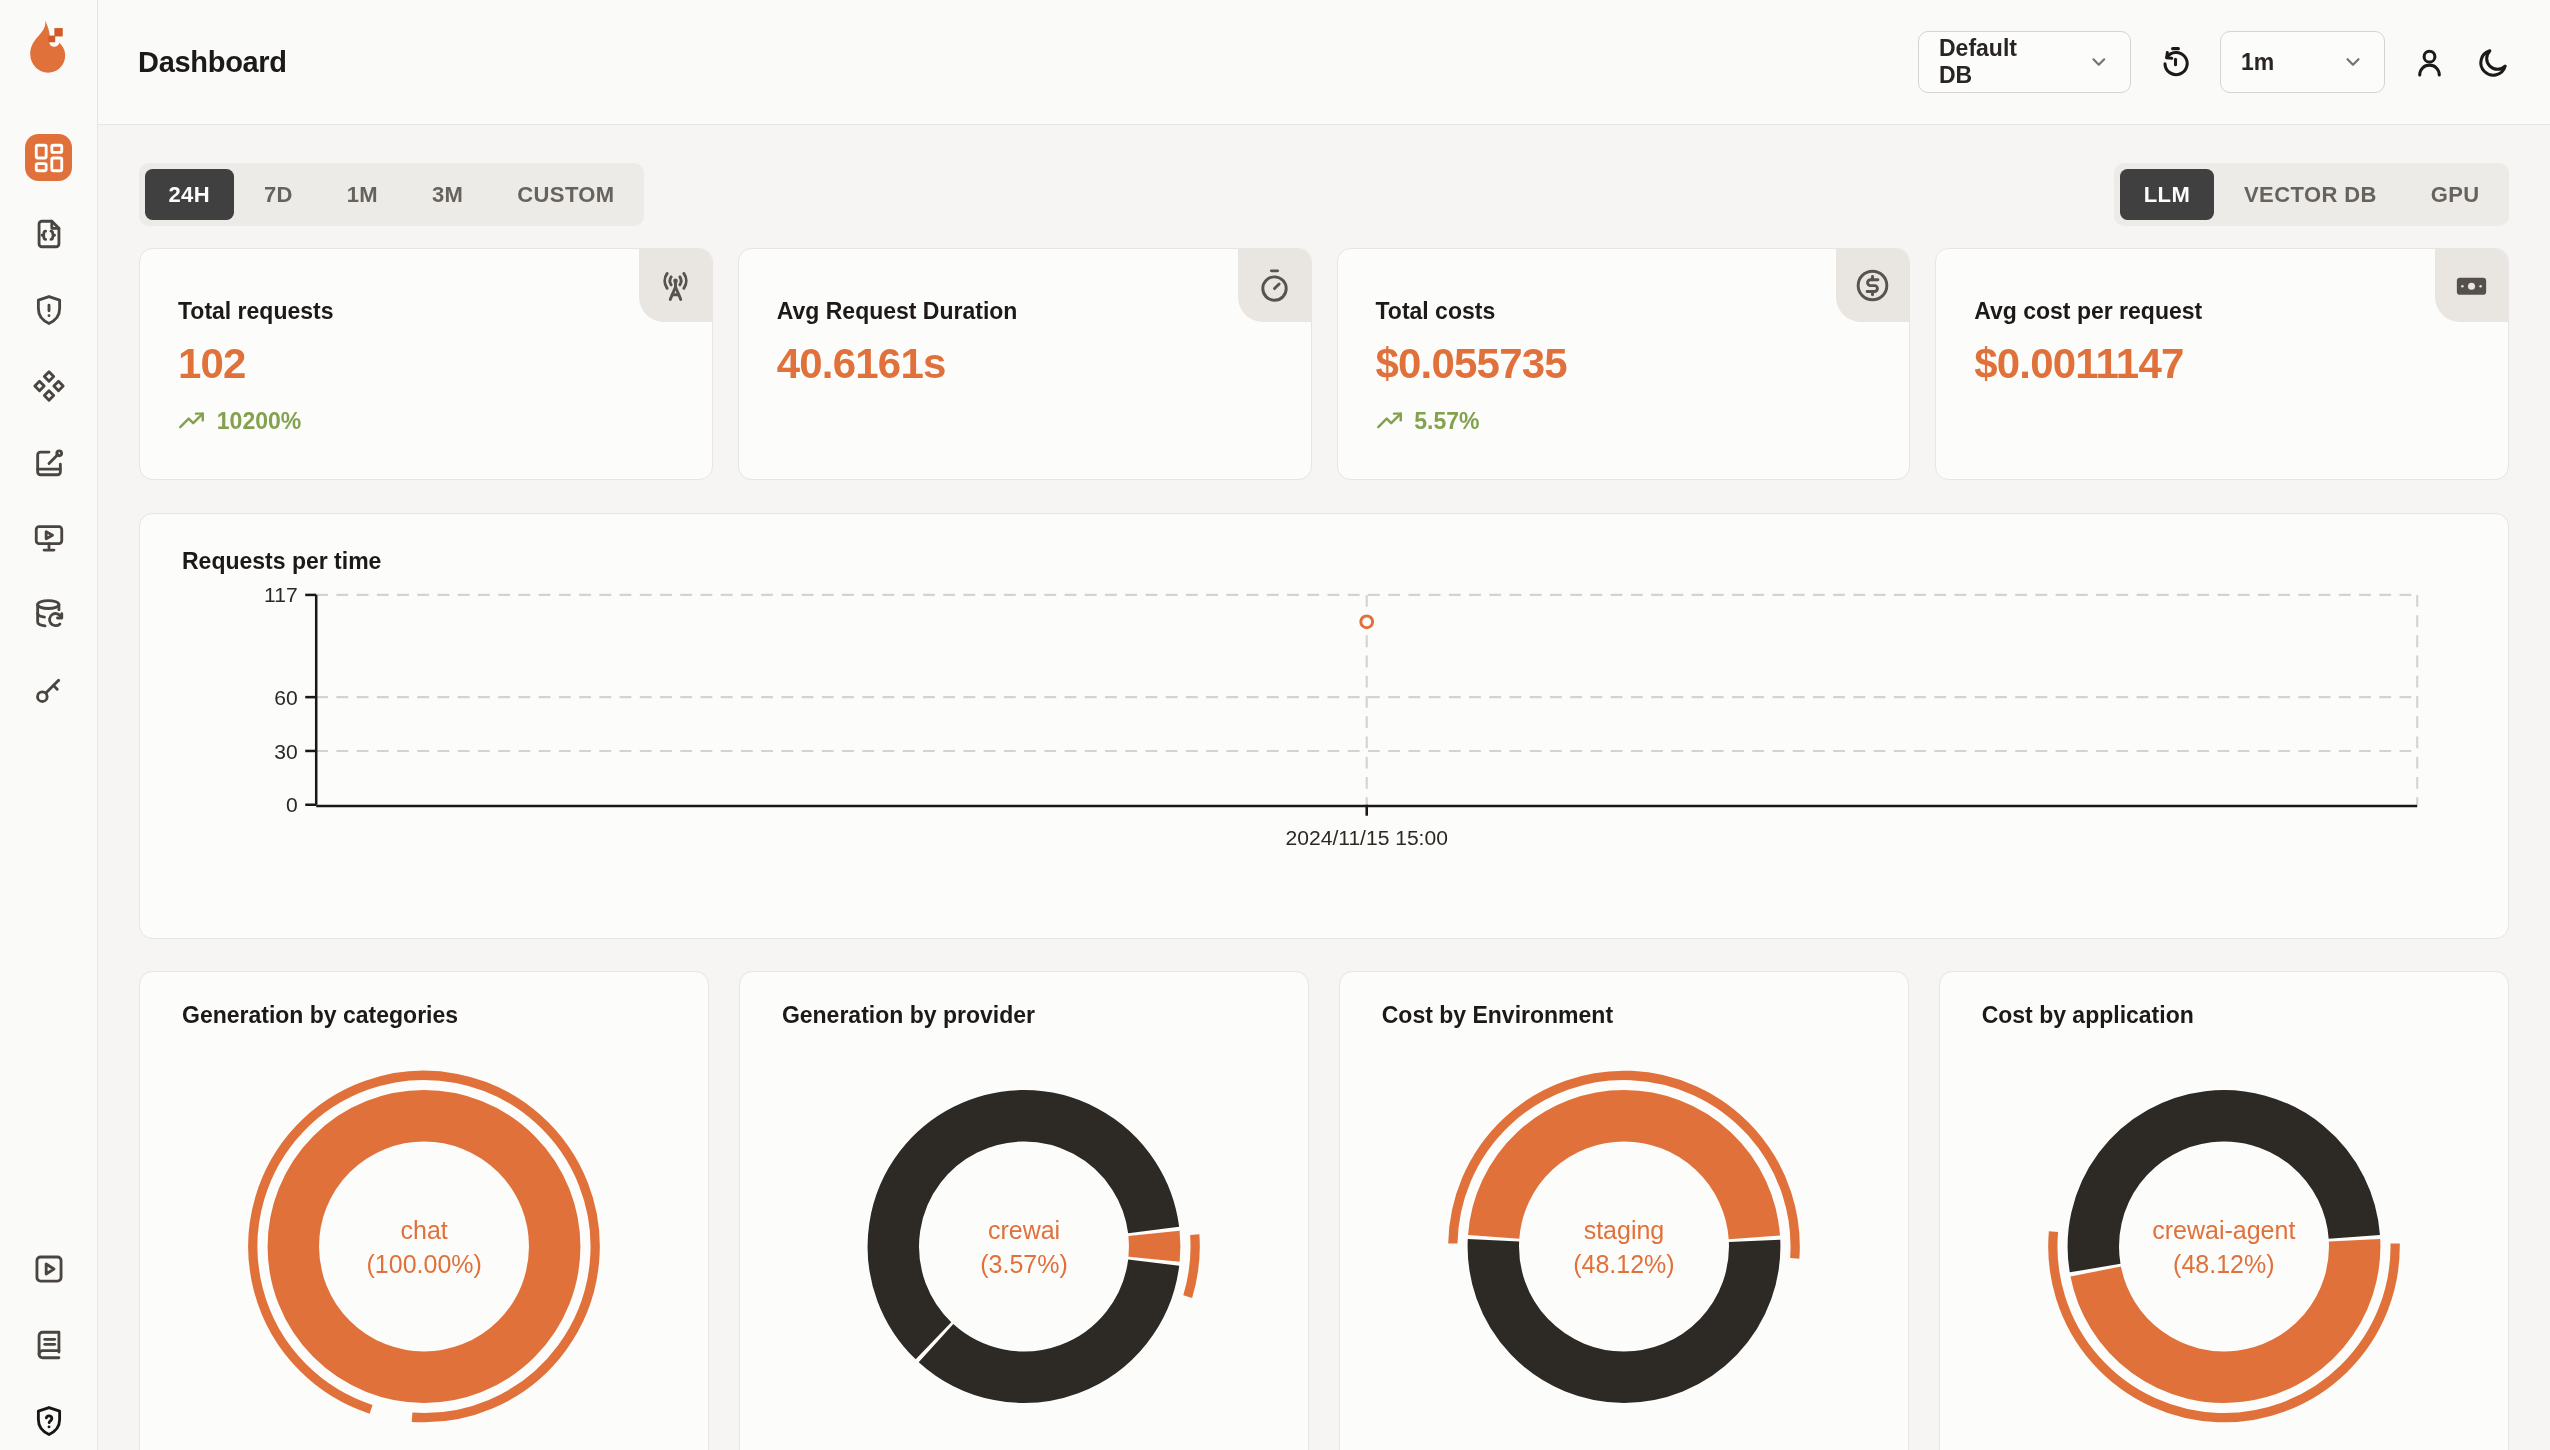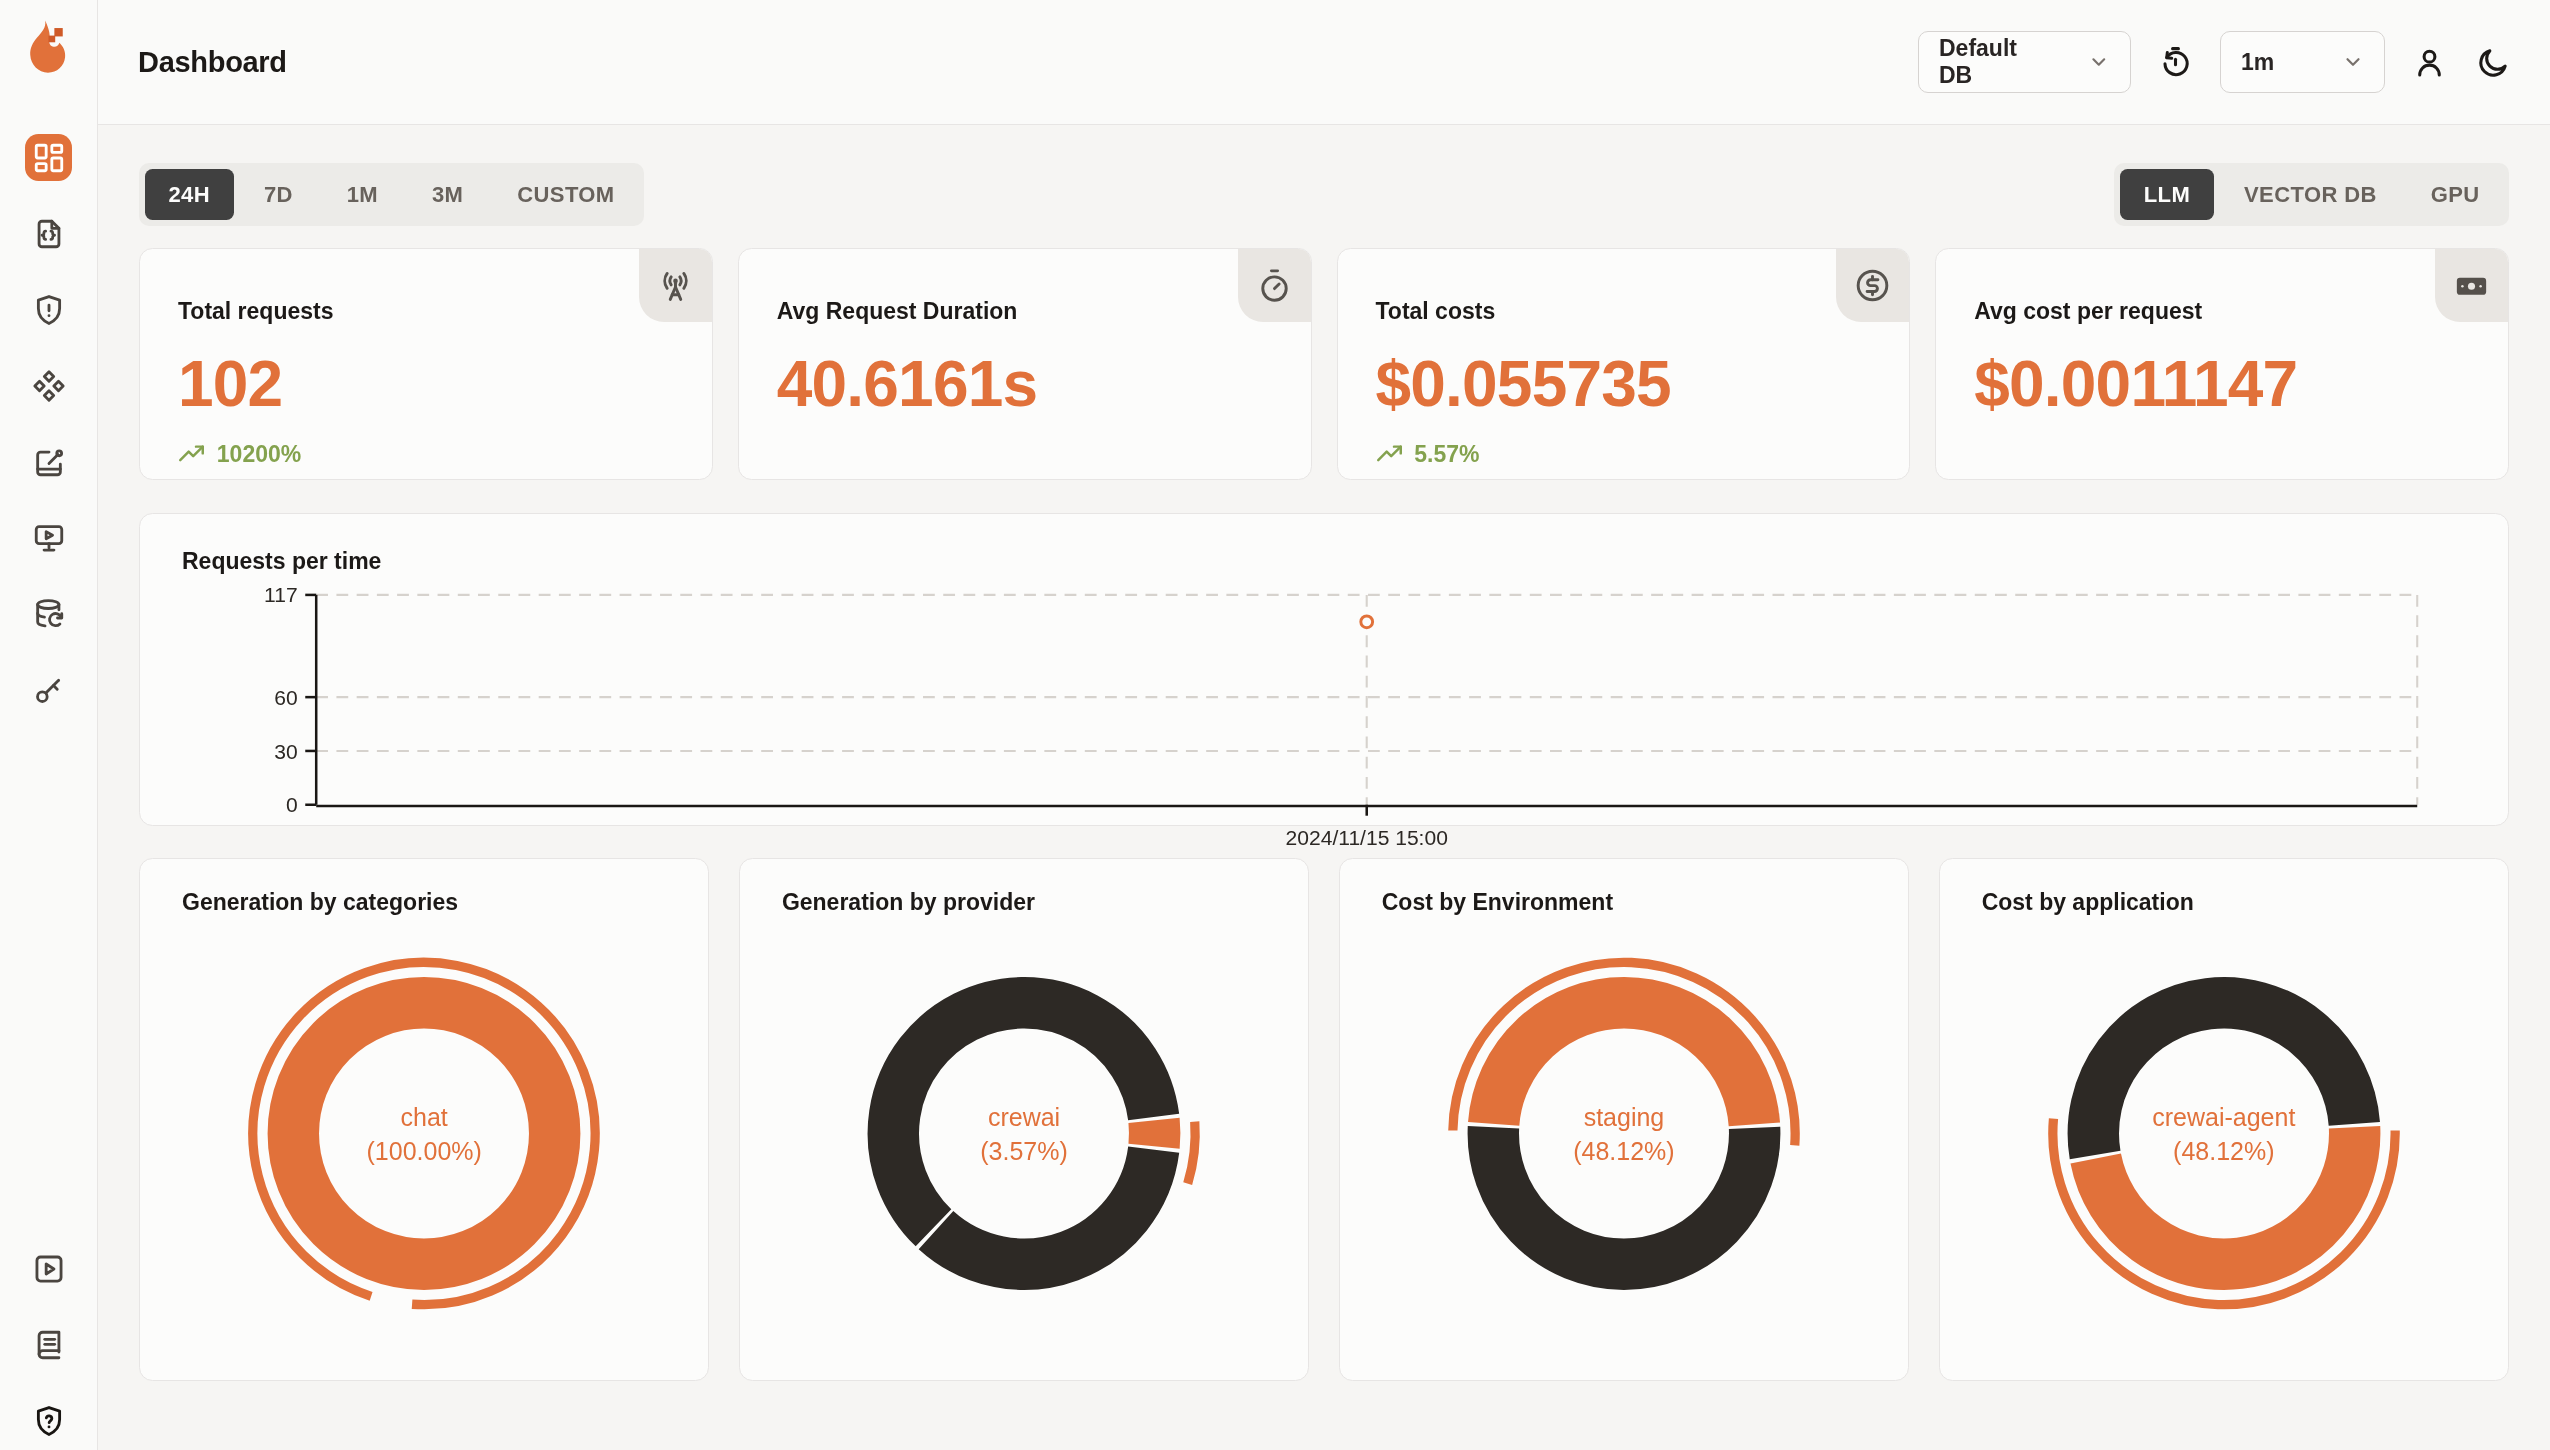--- a/index.html
+++ b/index.html
@@ -61,31 +61,31 @@
   .tab.active { background:#404040; color:#fdfdfc; }
 
   .card {
     background:#fcfcfb; border:1.7px solid #e7e5e4; border-radius:13.5px; position:relative;
   }
 
   
   .stats-row { display:flex; gap:25px; margin-bottom:33px; }
   .stat-card { flex:1; height:232px; padding:49px 0 0 38px; overflow:hidden; }
   .stat-title { font-size:23px; font-weight:600; color:#1c1917; }
-  .stat-value { font-size:64px; font-weight:700; color:#e1713a; letter-spacing:-0.8px; margin-top:22px; }
+  .stat-value { font-size:42px; font-weight:700; color:#e1713a; letter-spacing:-0.8px; margin-top:15px; }
   .stat-change { display:flex; gap:11.8px; margin-top:20px; height:27px; }
   .stat-change span { font-size:23px; font-weight:600; color:#84a24e; }
   .badge {
     position:absolute; top:0; right:0; width:73px; height:73px; background:#e9e6e2;
     border-radius:0 11.8px 0 25px; display:flex; align-items:center; justify-content:center;
   }
   .badge svg { width:37px; height:37px; }
 
   
-  .chart-card { height:313px; margin-bottom:32px; padding:34px 0 0 42px; }
+  .chart-card { height:426px; margin-bottom:32px; padding:34px 0 0 42px; }
   .chart-title { font-size:23px; font-weight:600; }
   .line-chart-svg { position:absolute; left:0; top:0; width:2370px; height:402px; }
   svg text { font-family:"Liberation Sans", sans-serif; }
 
   
   .donuts-row { display:flex; gap:29.5px; }
   .donut-card { flex:1; height:523px; padding:30px 4px 0 42px; }
   .donut-wrap { position:absolute; left:50%; top:89px; transform:translateX(-50%); width:371px; height:371px; }
   .donut-center {
     position:absolute; inset:0; display:flex; flex-direction:column; align-items:center; justify-content:center;

